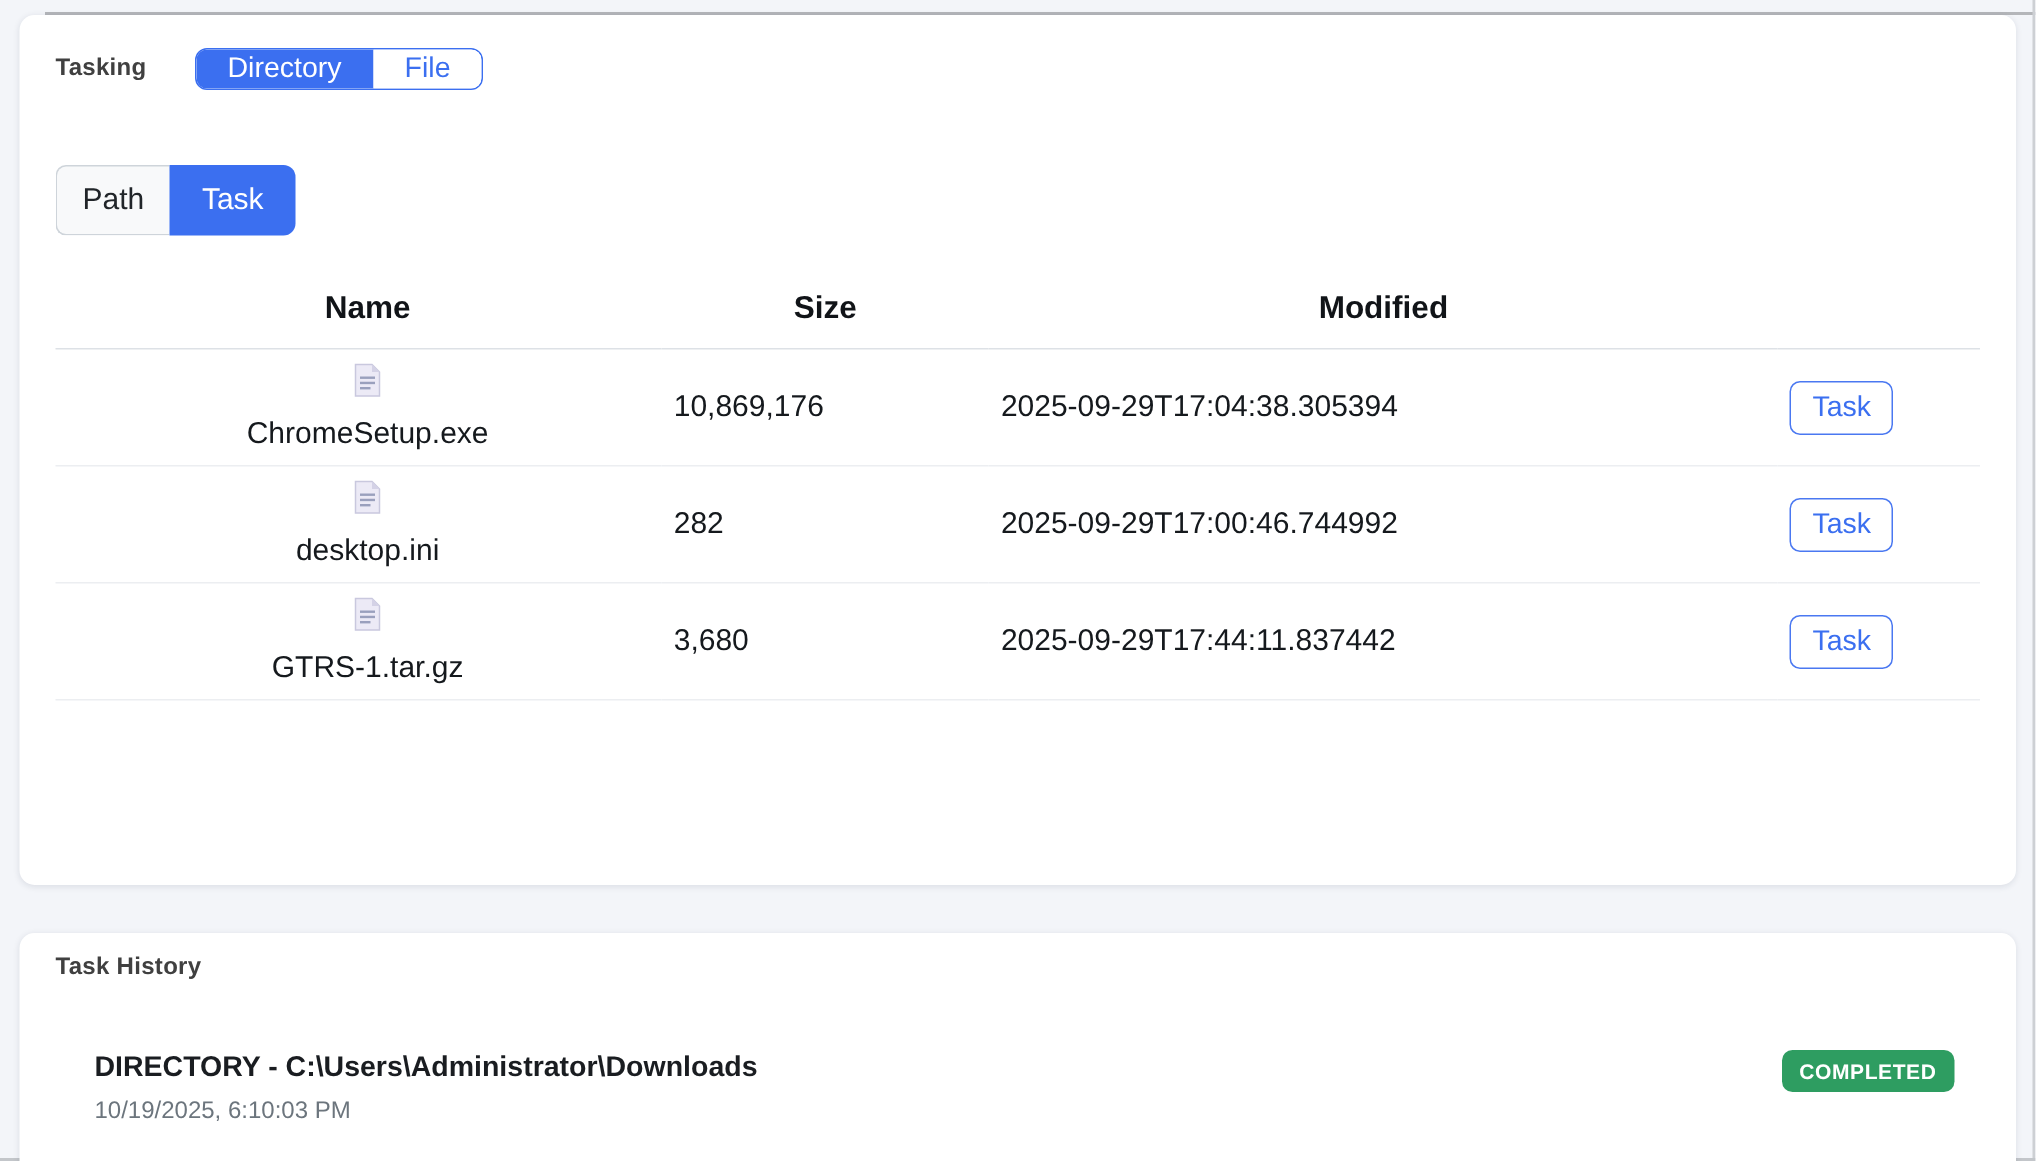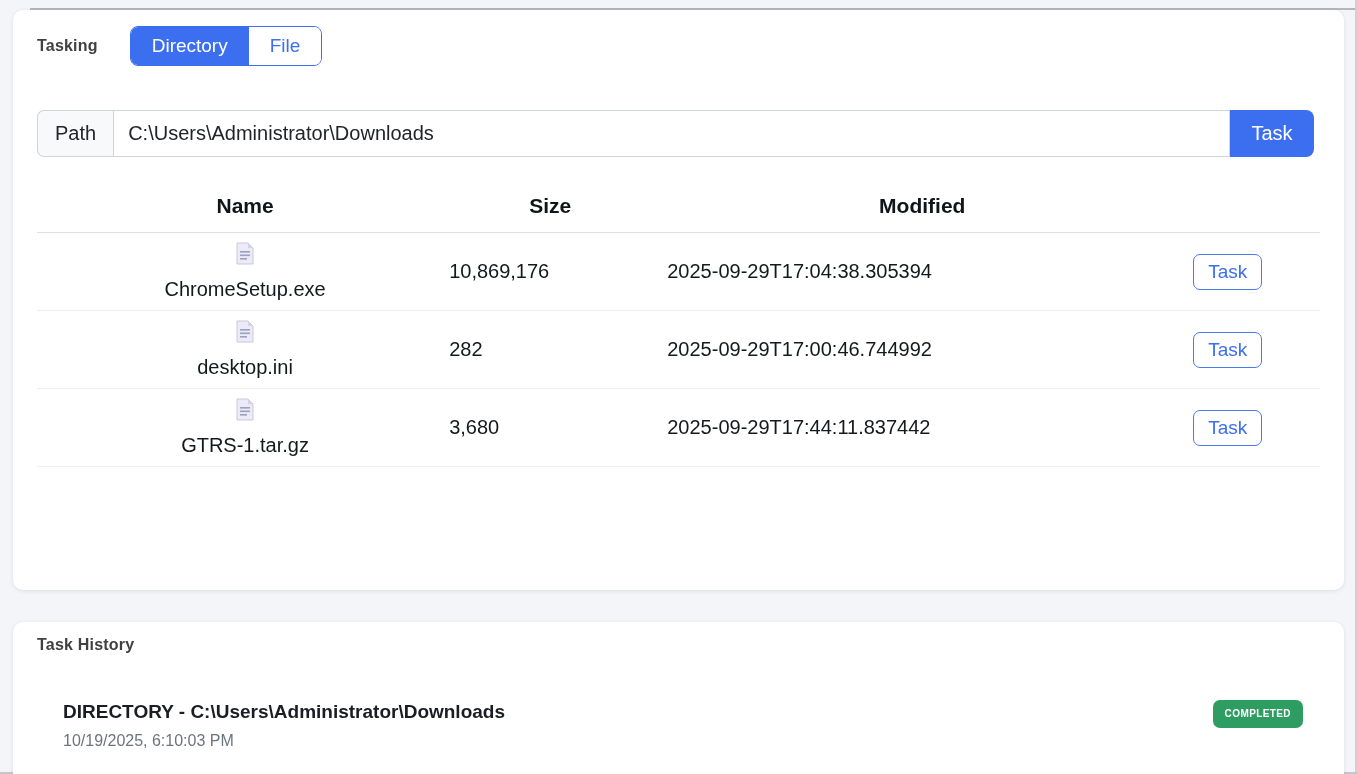--- a/index.html
+++ b/index.html
@@ -22,21 +22,21 @@
   .card-tasking { top:10px; height:580px; }
   .card-history { top:622px; height:240px; }
 
   
   .panel-header { position:absolute; top:14px; left:24px; height:44px; display:flex; align-items:center; }
   .panel-title { font-size:16px; font-weight:700; color:#404040; letter-spacing:0.2px; }
   .panel-title.history { position:absolute; top:14px; left:24px; }
 
   .mode-group {
     display:flex; margin-left:32px; border:1px solid #3b6ff0; border-radius:8px; overflow:hidden;
-    height:40px;
+    height:28px;
   }
   .mode-btn {
     border:none; cursor:pointer; font-size:19px; padding:0 21px; height:100%;
     font-family:"Liberation Sans", sans-serif;
   }
   .mode-btn.active { background:#3b6ff0; color:#ffffff; }
   .mode-btn.inactive { background:#ffffff; color:#3b6ff0; }
 
   
   .input-group { position:absolute; top:100px; left:24px; right:30px; height:47px; display:flex; }
@@ -77,21 +77,21 @@
   }
 
   
   .history-entry {
     position:absolute; top:78px; left:50px; right:41px;
     display:flex; justify-content:space-between; align-items:flex-start;
   }
   .entry-title { font-size:19px; font-weight:700; color:#1a1d21; line-height:24px; }
   .entry-time { font-size:16px; color:#6c757d; margin-top:8px; }
   .status-badge {
-    background:#2e9d61; color:#ffffff; font-size:10px; font-weight:700;
+    background:#2e9d61; color:#ffffff; font-size:14px; font-weight:700;
     padding:7px 12px; border-radius:7px; letter-spacing:0.4px; line-height:14px;
   }
 </style>
 </head>
 <body>
 
 <div class="edge-top"></div>
 <div class="edge-right"></div>
 <div class="edge-bottom"></div>
 
@@ -100,21 +100,20 @@
   <div class="panel-header">
     <div class="panel-title">Tasking</div>
     <div class="mode-group">
       <button class="mode-btn active">Directory</button>
       <button class="mode-btn inactive">File</button>
     </div>
   </div>
 
   <div class="input-group">
     <div class="input-label">Path</div>
-    <input class="path-input" type="text" value="C:\Users\Administrator\Downloads" style="">
     <button class="task-primary-btn">Task</button>
   </div>
 
   <div class="file-table-wrap">
     <table class="file-table">
       <colgroup>
         <col class="col-name">
           <col class="col-size">
           <col class="col-mod">
           <col class="col-act">

